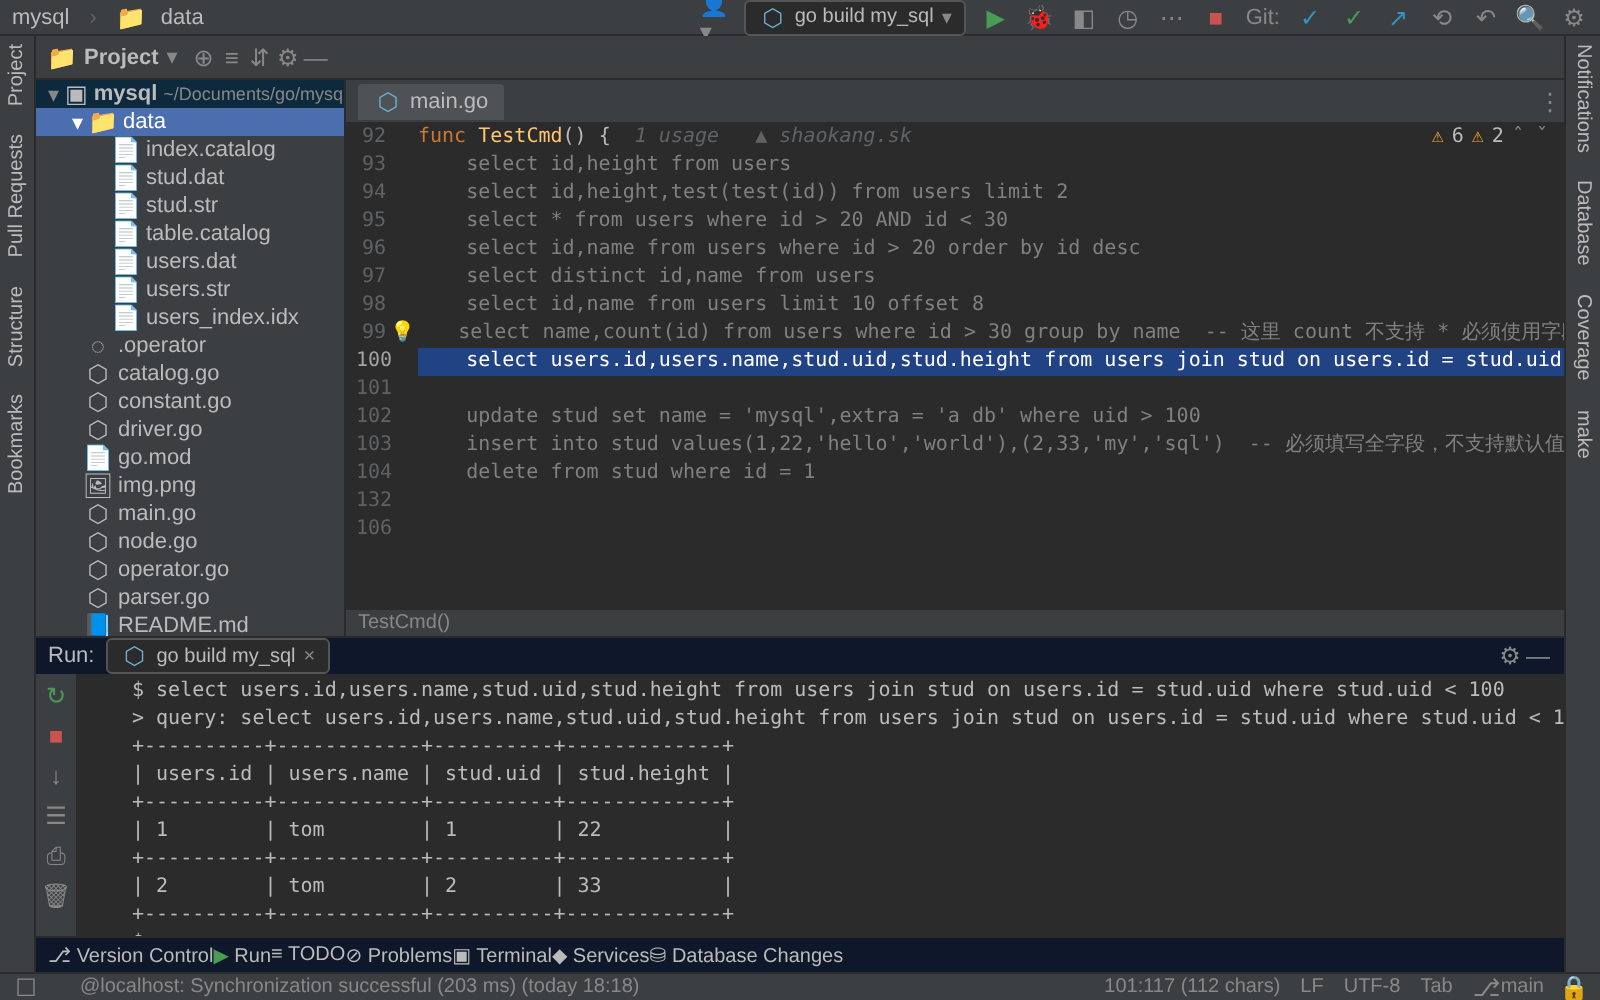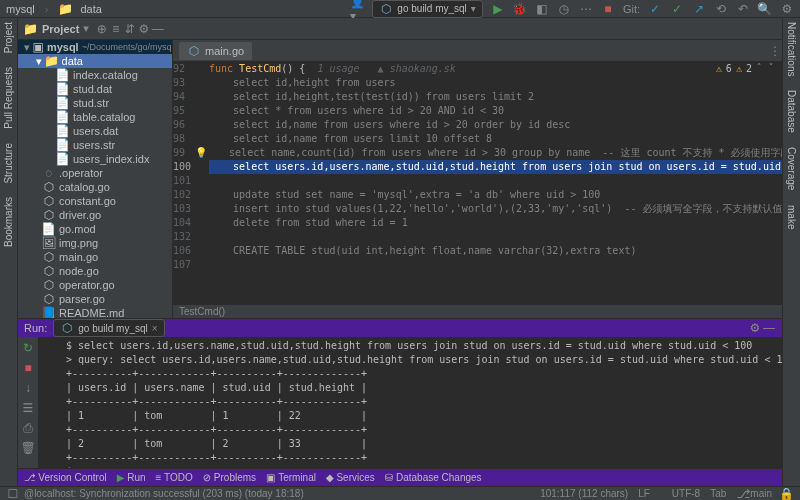--- a/index.html
+++ b/index.html
@@ -20,33 +20,33 @@
 .sidebar { width:155px; background:#3c3f41; border-right:1px solid #2b2b2b; overflow:hidden; }
 .tree-item { height:14px; display:flex; align-items:center; padding-left:4px; gap:3px; font-size:11px; white-space:nowrap; }
 .tree-item.sel { background:#0d293e; }
 .tree-item.hl { background:#4b6eaf; color:#fff; }
 .editor { flex:1; display:flex; flex-direction:column; background:#2b2b2b; min-width:0; }
 .tabbar { height:22px; background:#3c3f41; border-bottom:1px solid #2b2b2b; display:flex; align-items:center; padding-left:6px; }
 .tab { padding:2px 8px; background:#4e5254; border-radius:2px 2px 0 0; font-size:11px; }
 .crumbbar { height:14px; background:#3c3f41; border-top:1px solid #2b2b2b; padding:0 6px; font-size:10px; color:#888;margin-top:32px; }
 .code { flex:1; overflow:hidden; font-family:Menlo,Consolas,monospace; font-size:10px; line-height:14px; }
 .cl { display:flex; height:14px; white-space:pre; }
-.ln { width:36px; text-align:left; padding-right:8px; color:#606366; flex-shrink:0; }
+.ln { width:36px; text-align:center; padding-right:8px; color:#606366; flex-shrink:0; }
 .cl.sel-line { background:#214283; }
 .cl.sel-line .ln { background:#2b2b2b; }
 .cm { color:#808080; }
 .kw { color:#cc7832; }
 .fn { color:#ffc66d; }
 .hint { color:#606366; font-style:italic; }
 .run { height:150px; border-top:1px solid #2b2b2b; display:flex; flex-direction:column; background:#2b2b2b; }
-.runhdr { height:20px; background:#4c1d95; padding:0 6px;align-items:center; }
+.runhdr { height:20px; background:#0f172a; padding:0 6px;align-items:center; }
 .runbody { flex:1; display:flex; }
 .runside { width:20px; background:#3c3f41; display:flex; flex-direction:column; align-items:center; padding-top:4px; gap:6px; }
 .console { flex:1; font-family:Menlo,Consolas,monospace; font-size:10px; line-height:14px; padding:2px 4px; color:#bbb; white-space:pre; overflow:hidden;margin-left:24px; }
-.toolwin { height:18px; background:#4c1d95; border-top:1px solid #2b2b2b; padding:0 6px; gap:10px; font-size:10px; }
+.toolwin { height:18px; background:#0f172a; border-top:1px solid #2b2b2b; padding:0 6px; font-size:10px; }
 .status { position:absolute; left:0; right:0; bottom:0; height:14px; background:#3c3f41; border-top:1px solid #2b2b2b; padding:0 6px; font-size:10px; color:#888; display:flex; align-items:center; }
 .spacer { flex:1; }
 .dirtxt { color:#888; font-size:9px; }
 </style>
 </head>
 <body>
 
 <div class="row topbar">
   <span class="crumb">mysql</span>
   <span class="sep">›</span>
@@ -209,29 +209,30 @@
           <div style="position:absolute;right:8px;top:0" class="row">
             <span class="yellow">⚠</span><span style="margin:0 4px">6</span>
             <span class="yellow">⚠</span><span style="margin:0 4px">2</span>
             <span class="gray">ˆ ˇ</span>
           </div>
         </div>
         <div class="cl"><span class="ln">93</span><span class="cm">    select id,height from users</span></div>
         <div class="cl"><span class="ln">94</span><span class="cm">    select id,height,test(test(id)) from users limit 2</span></div>
         <div class="cl"><span class="ln">95</span><span class="cm">    select * from users where id &gt; 20 AND id &lt; 30</span></div>
         <div class="cl"><span class="ln">96</span><span class="cm">    select id,name from users where id &gt; 20 order by id desc</span></div>
+        <div class="cl"><span class="ln">97</span><span class="cm">    select distinct id,name from users</span></div>
         <div class="cl"><span class="ln">98</span><span class="cm">    select id,name from users limit 10 offset 8</span></div>
         <div class="cl"><span class="ln">99</span><span class="yellow" style="width:10px;margin-left:-14px">💡</span><span class="cm">    select name,count(id) from users where id &gt; 30 group by name  -- 这里 count 不支持 * 必须使用字段</span></div>
         <div class="cl sel-line"><span class="ln" style="color:#a4a3a3">100</span><span style="color:#fff">    select users.id,users.name,stud.uid,stud.height from users join stud on users.id = stud.uid where stud.uid &lt; 100</span></div>
         <div class="cl"><span class="ln">101</span></div>
         <div class="cl"><span class="ln">102</span><span class="cm">    update stud set name = 'mysql',extra = 'a db' where uid &gt; 100</span></div>
         <div class="cl"><span class="ln">103</span><span class="cm">    insert into stud values(1,22,'hello','world'),(2,33,'my','sql')  -- 必须填写全字段，不支持默认值</span></div>
         <div class="cl"><span class="ln">104</span><span class="cm">    delete from stud where id = 1</span></div>
         <div class="cl"><span class="ln">132</span></div>
-        <div class="cl"><span class="ln">106</span><span class="cm">    CREATE TABLE stud(uid int,height float,name varchar(32),extra text)</span></div>
+        <div class="cl"><span class="ln">106</span></div>
         <div class="cl"><span class="ln">107</span></div>
         <div class="cl"><span class="ln">108</span></div>
         <div class="cl"><span class="ln">109</span><span class="cm">    begin commit rollback exit</span></div>
 
       </div>
       <div class="row crumbbar">
           <span>TestCmd()</span>
         </div>
     </div>
   </div>
@@ -276,22 +277,22 @@
     <span>≡ <span>TODO</span></span>
     <span>⊘ <span>Problems</span></span>
     <span>▣ <span>Terminal</span></span>
     <span>◆ <span>Services</span></span>
     <span>⛁ <span>Database Changes</span></span>
   </div>
 </div>
 
 <div class="status">
   <span class="icn gray">☐</span>
-  <span style="margin-left:4px">@localhost: Synchronization successful (203 ms) (today 18:18)</span>
+  <span style="margin-left:20px">@localhost: Synchronization successful (203 ms) (today 18:18)</span>
   <div class="spacer"></div>
   <span>101:117 (112 chars)</span>
   <span style="margin-left:10px">LF</span>
-  <span style="margin-left:22px">UTF-8</span>
+  <span style="margin-left:10px">UTF-8</span>
   <span style="margin-left:10px">Tab</span>
   <span class="icn gray" style="margin-left:10px">⎇</span>
   <span>main</span>
   <span class="icn gray" style="margin-left:8px">🔒</span>
 </div>
 
 </body></html>

